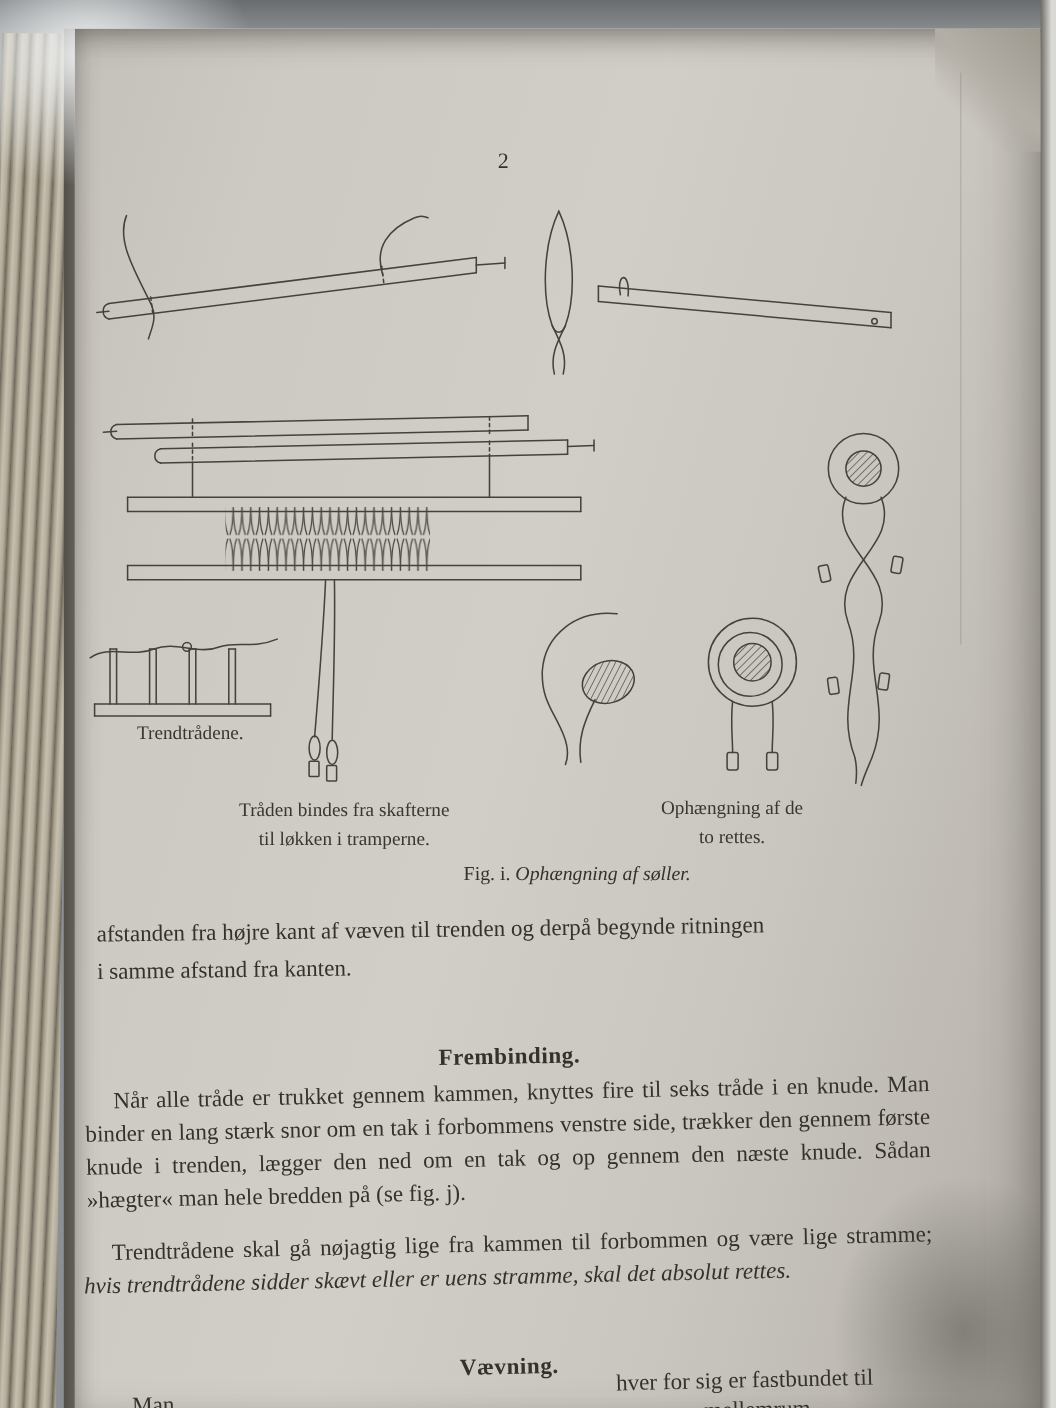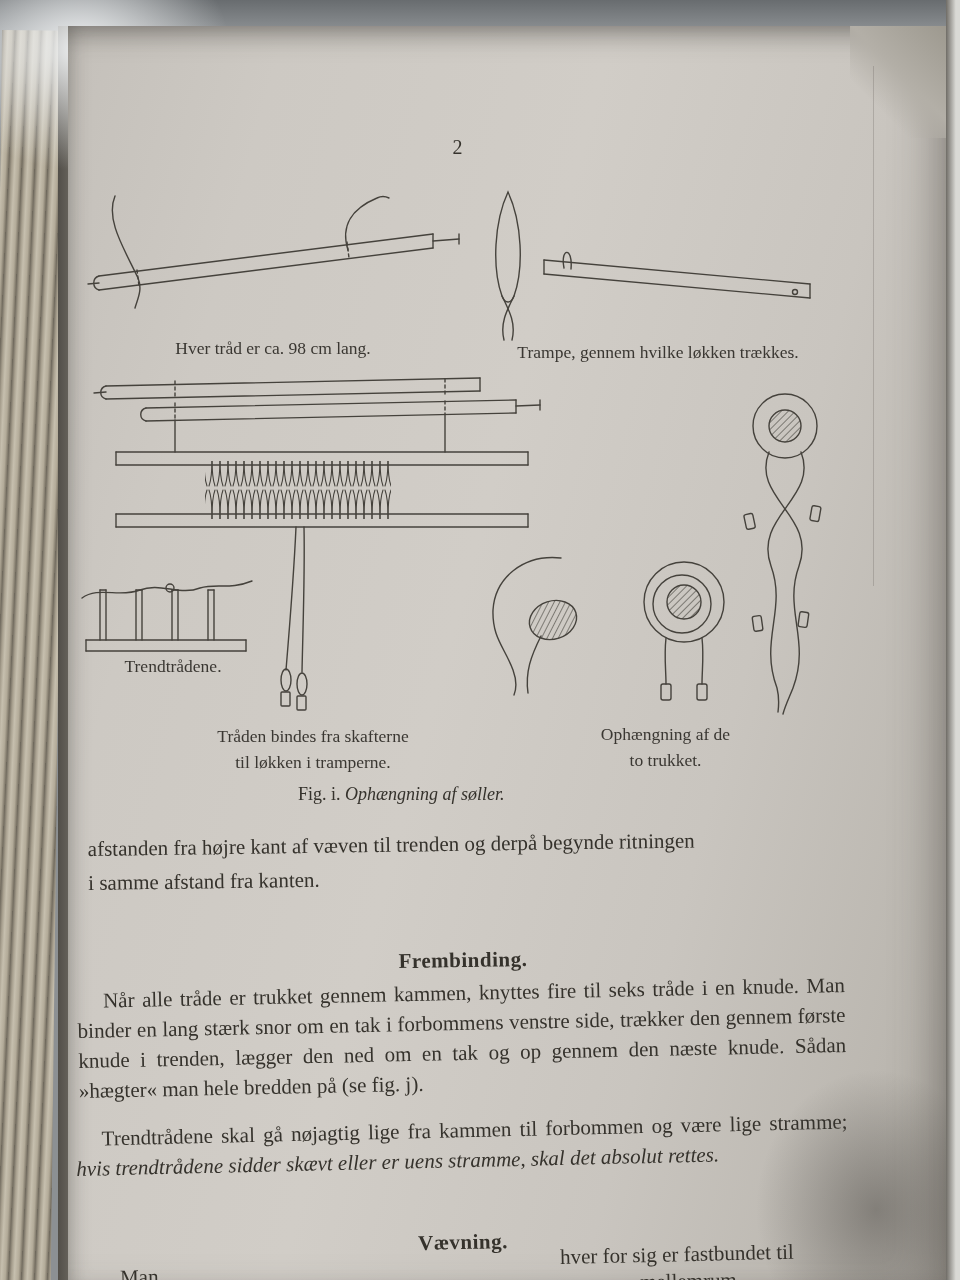--- a/index.html
+++ b/index.html
@@ -26,21 +26,21 @@
     color:#35322c;}
   .corner-fold{position:absolute;right:0;top:0;width:96px;height:112px;
     background:linear-gradient(225deg,#9d998f 0%,#b3afa7 45%,rgba(179,175,167,0) 72%);}
   .crease{position:absolute;left:805px;top:40px;width:1px;height:520px;background:rgba(100,95,88,.28);}
   .shadow-br{position:absolute;right:-50px;bottom:-70px;width:240px;height:280px;
     background:radial-gradient(closest-side,rgba(55,52,48,.42),rgba(55,52,48,0));}
 
   .abs{position:absolute;}
   .pagenum{left:30px;top:110px;width:720px;text-align:center;font-size:20px;letter-spacing:1px;}
   .cap{font-size:17.5px;color:#3a3732;white-space:nowrap;text-align:center;}
-  .figcap{font-size:18px;text-align:left;white-space:nowrap;}
+  .figcap{font-size:18px;text-align:right;white-space:nowrap;}
   .ital{font-style:italic;}
   .heading{font-size:21px;font-weight:bold;letter-spacing:.5px;text-align:center;}
   .bodytxt{font-size:21px;line-height:30px;text-align:justify;}
   .nowrap{white-space:nowrap;}
   svg{display:block;overflow:visible;}
 </style>
 </head>
 <body>
 
 <div class="scene">
@@ -64,36 +64,34 @@
           <path d="M348 44 L348 58"></path>
         <path d="M348 51 L374 49"></path>
           <path d="M374 44 L374 54"></path>
           <path d="M3 94 L14 93"></path>
         <path d="M52 80 L54 96" stroke-dasharray="3 3"></path>
           <path d="M262 52 L264 68" stroke-dasharray="3 3"></path>
         <path d="M30 6 C20 30 40 60 53 88 C58 100 52 110 50 118"></path>
         <path d="M263 60 C255 35 268 18 292 8 C296 6 300 6 304 8"></path>
       </svg>
     </div>
-    <div class="abs cap" style="left:60px;top:312px;width:290px;">Hver tråd er ca. 98 cm lang.</div>
 
     <div class="abs" style="left:410px;top:162px;">
       <svg width="345" height="155" viewBox="0 0 345 155" stroke="#45423c" fill="none" stroke-width="1.4" stroke-linecap="round">
         <path d="M30 4 C16 34 14 80 24 108 C27 116 33 116 36 108 C46 80 44 34 30 4 Z"></path>
         <path d="M24 108 C32 124 38 136 34 152"></path>
           <path d="M36 108 C28 124 22 136 26 152"></path>
         <path d="M66 72 L332 96"></path>
           <path d="M66 86 L332 110"></path>
         <path d="M66 72 L66 86"></path>
           <path d="M332 96 L332 110"></path>
         <circle cx="317" cy="104" r="2.5"></circle>
         <path d="M86 80 C82 60 95 58 93 81"></path>
       </svg>
     </div>
-    <div class="abs cap" style="left:430px;top:316px;width:320px;">Trampe, gennem hvilke løkken trækkes.</div>
 
     <div class="abs" style="left:20px;top:346px;">
       <svg width="465" height="350" viewBox="0 0 465 350" stroke="#45423c" fill="none" stroke-width="1.4" stroke-linecap="round">
         <defs>
           <pattern id="coil3" width="8" height="58" patternUnits="userSpaceOnUse">
             <path d="M1 2 C7 18 1 40 7 56" stroke="#45423c" fill="none" stroke-width="1.1"></path>
             <path d="M7 2 C1 18 7 40 1 56" stroke="#45423c" fill="none" stroke-width="1.1"></path>
           </pattern>
         </defs>
         <path d="M18 14 L392 6"></path>
@@ -200,21 +198,21 @@
         <rect x="78" y="118" width="9" height="15" rx="2" transform="rotate(10 82 125)"></rect>
         <rect x="20" y="228" width="9" height="15" rx="2" transform="rotate(-8 24 235)"></rect>
         <rect x="66" y="224" width="9" height="15" rx="2" transform="rotate(8 70 231)"></rect>
       </svg>
     </div>
 
     <div class="abs cap" style="left:110px;top:700px;width:270px;">Tråden bindes fra skafterne</div>
     <div class="abs cap" style="left:110px;top:726px;width:270px;text-align:center;">til løkken i tramperne.</div>
 
     <div class="abs cap" style="left:480px;top:698px;width:235px;">Ophængning af de</div>
-    <div class="abs cap" style="left:480px;top:724px;width:235px;">to trukket.</div>
+    <div class="abs cap" style="left:480px;top:724px;width:235px;">to rettes.</div>
 
     <div class="abs figcap" style="left:230px;top:758px;width:330px;">
       <span>Fig. i.</span>
       <span class="ital">Ophængning af søller.</span>
     </div>
 
     <div class="abs bodytxt nowrap" style="left:20px;top:806px;width:755px;transform:rotate(-0.8deg);transform-origin:left center;line-height:34px;">
       <div>afstanden fra højre kant af væven til trenden og derpå begynde ritningen</div>
       <div>i samme afstand fra kanten.</div>
     </div>

